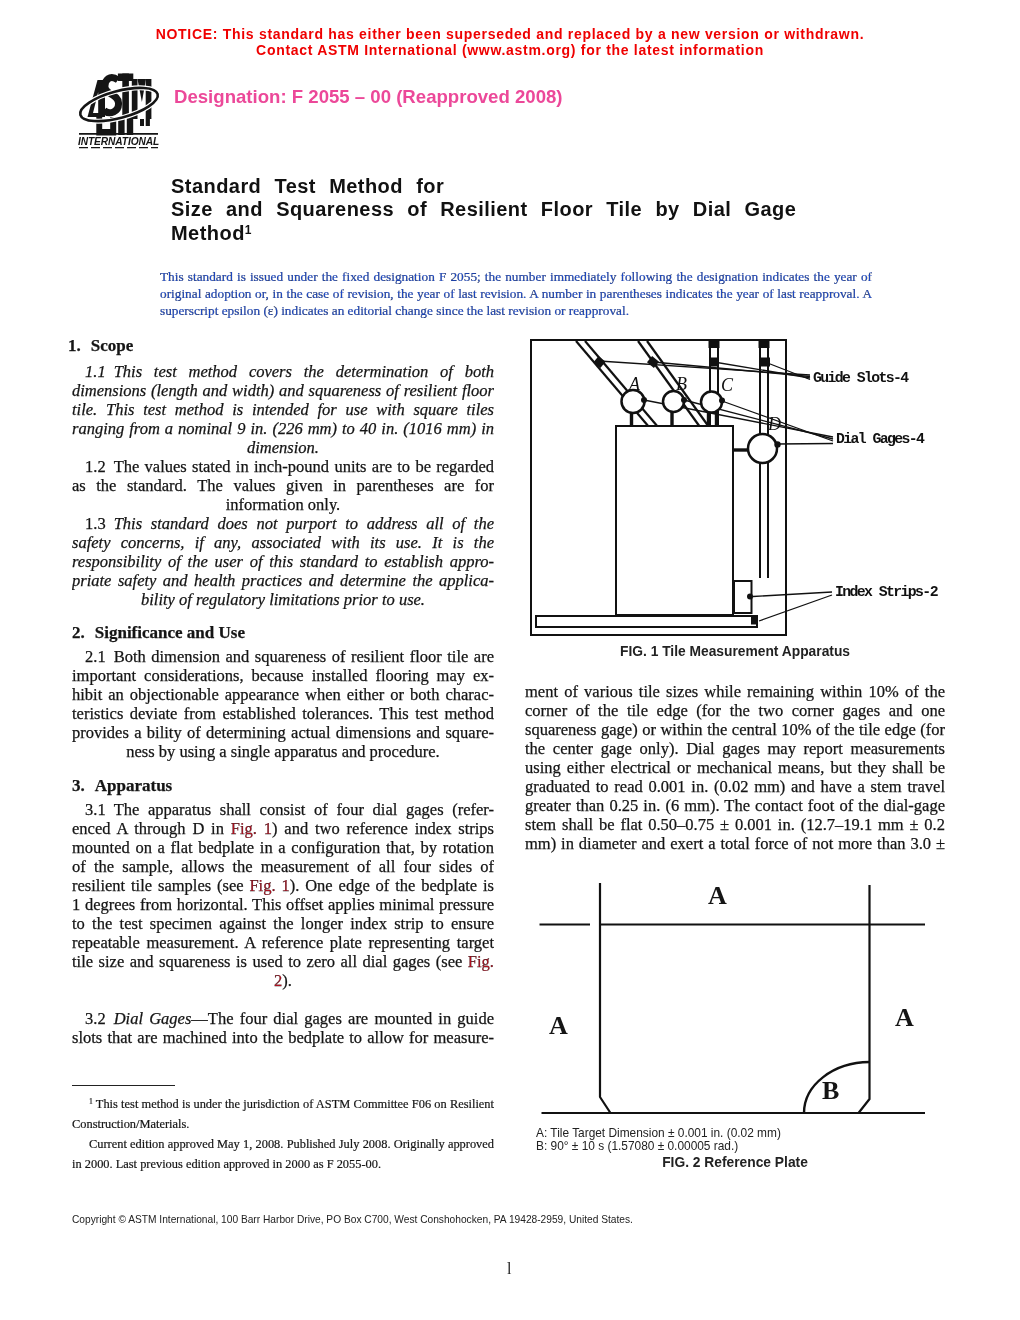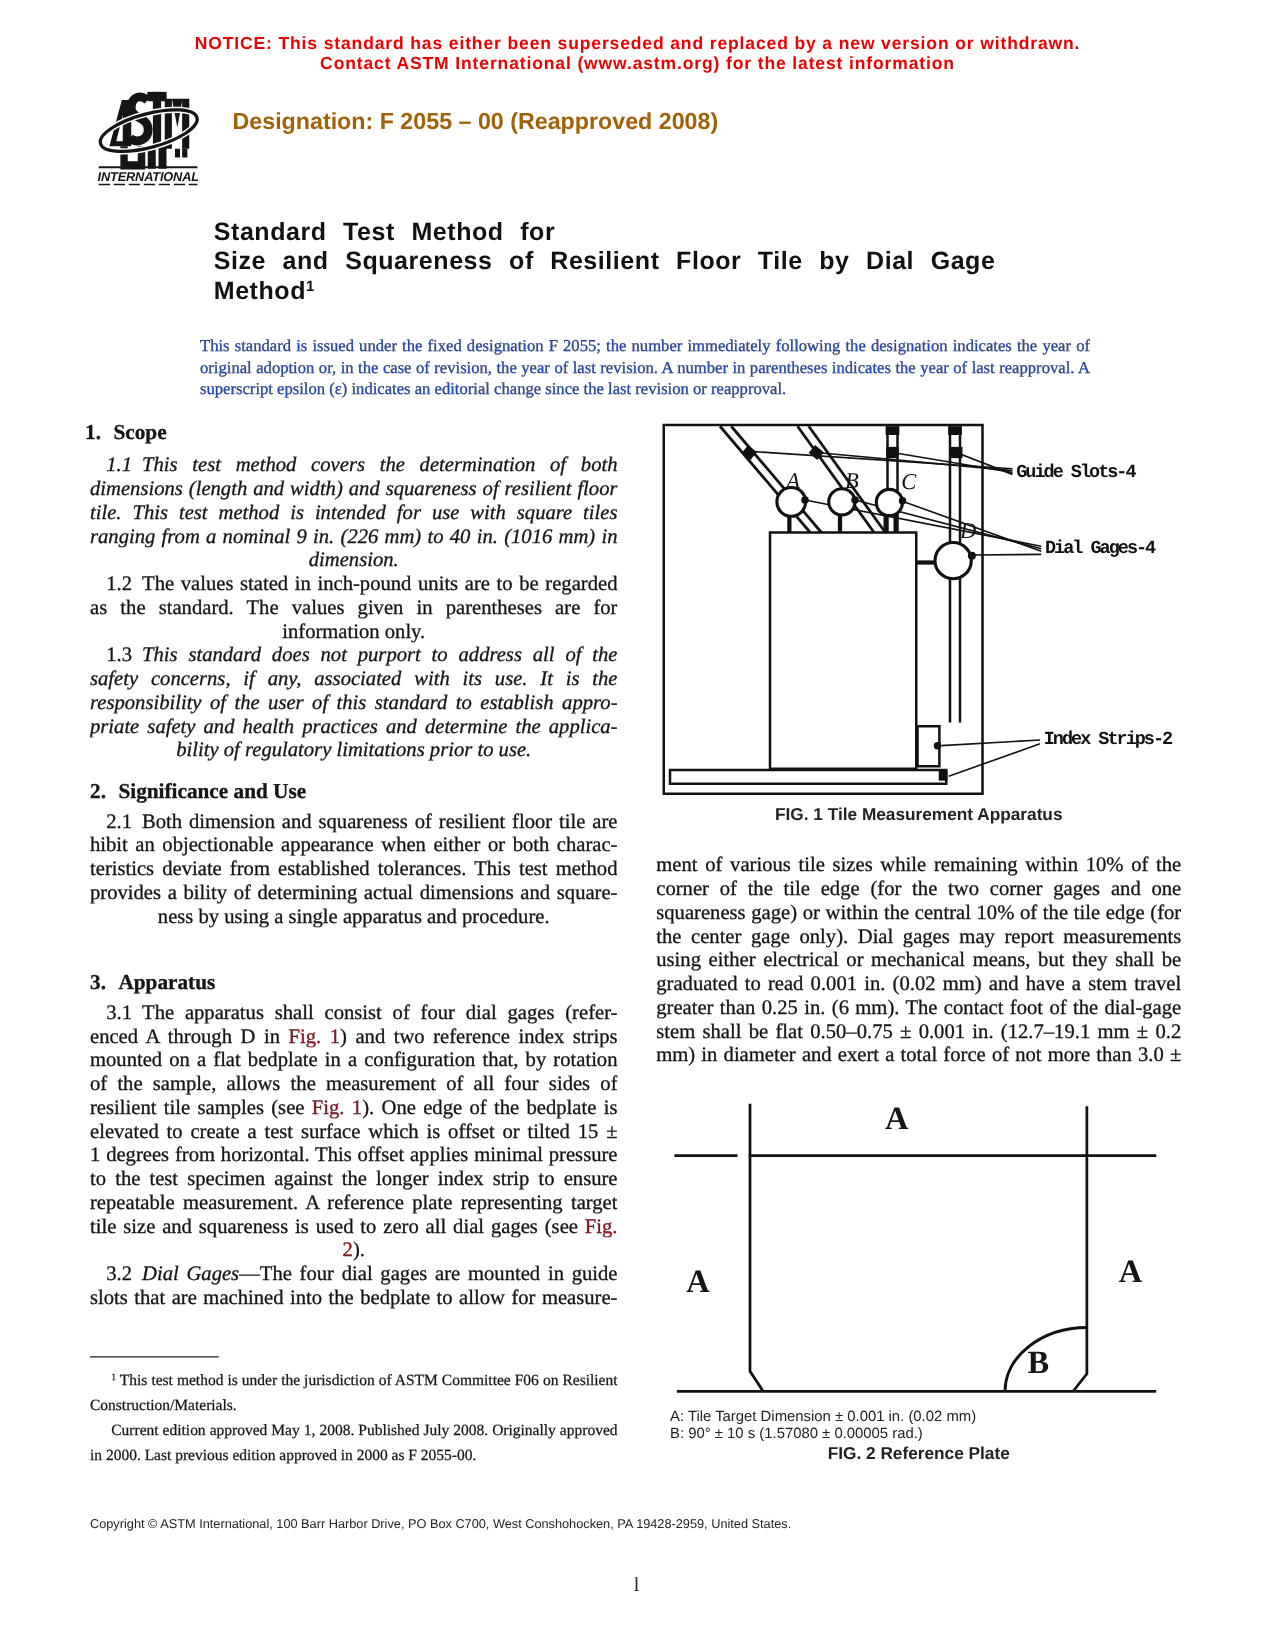--- a/index.html
+++ b/index.html
@@ -46,21 +46,21 @@
   </g>
   <g transform="rotate(-15 45 32.5)">
     <ellipse cx="45" cy="32.5" rx="40" ry="13.5" fill="none" stroke="#ffffff" stroke-width="5"></ellipse>
     <ellipse cx="45" cy="32.5" rx="40" ry="13.5" fill="none" stroke="#151515" stroke-width="2.6"></ellipse>
   </g>
   <line x1="5" y1="61.8" x2="84" y2="61.8" stroke="#151515" stroke-width="1.7"></line>
   <text x="4" y="72.5" font-family="Liberation Sans, sans-serif" font-weight="bold" font-style="italic" font-size="10.2" letter-spacing="-0.1" fill="#151515">INTERNATIONAL</text>
   <line x1="5" y1="75.6" x2="84" y2="75.6" stroke="#151515" stroke-width="1.3" stroke-dasharray="9 3"></line>
 </svg>
 
-<div class="abs sans" style="left:186px;top:86px;font-weight:bold;font-size:18.6px;color:#a16207;text-align:center;">Designation: F 2055 – 00 (Reapproved 2008)</div>
+<div class="abs sans" style="left:174px;top:86px;font-weight:bold;font-size:18.6px;color:#ec4899;text-align:center;">Designation: F 2055 – 00 (Reapproved 2008)</div>
 
 <div class="abs sans" style="left:171px;top:174.5px;font-weight:bold;font-size:20px;line-height:23.6px;word-spacing:7.2px;letter-spacing:0.45px;color:#111;">
 Standard Test Method for<br>
 Size and Squareness of Resilient Floor Tile by Dial Gage<br>
 Method<sup style="font-size:60%;top:-0.5em;">1</sup>
 </div>
 
 <div class="abs serif" style="left:160px;top:268px;width:712px;font-size:13.3px;color:#1d4ed8;-webkit-text-stroke:0.2px #151515;">
 <div class="il">This standard is issued under the fixed designation F&nbsp;2055; the number immediately following the designation indicates the year of</div>
 <div class="il">original adoption or, in the case of revision, the year of last revision. A number in parentheses indicates the year of last reapproval. A</div>
@@ -88,35 +88,35 @@
 <div class="jl">safety concerns, if any, associated with its use. It is the</div>
 <div class="jl">responsibility of the user of this standard to establish appro-</div>
 <div class="jl">priate safety and health practices and determine the applica-</div>
 <div class="ll">bility of regulatory limitations prior to use.</div>
 </div>
 
 <div class="abs col" style="left:72px;top:623px;width:422px;font-weight:bold;font-size:17px;height:19px;line-height:19px;">2.<span style="display:inline-block;width:10px;"></span>Significance and Use</div>
 
 <div class="abs col" style="left:72px;top:647px;width:422px;">
 <div class="jl" style="padding-left:13px;">2.1<span style="display:inline-block;width:8px;"></span>Both dimension and squareness of resilient floor tile are</div>
+<div class="jl">important considerations, because installed flooring may ex-</div>
 <div class="jl">hibit an objectionable appearance when either or both charac-</div>
 <div class="jl">teristics deviate from established tolerances. This test method</div>
 <div class="jl">provides a bility of determining actual dimensions and square-</div>
 <div class="ll">ness by using a single apparatus and procedure.</div>
 </div>
 
 <div class="abs col" style="left:72px;top:776px;width:422px;font-weight:bold;font-size:17px;height:19px;line-height:19px;">3.<span style="display:inline-block;width:10px;"></span>Apparatus</div>
 
 <div class="abs col" style="left:72px;top:800px;width:422px;">
 <div class="jl" style="padding-left:13px;">3.1<span style="display:inline-block;width:8px;"></span>The apparatus shall consist of four dial gages (refer-</div>
 <div class="jl">enced A through D in <span class="fig">Fig. 1</span>) and two reference index strips</div>
 <div class="jl">mounted on a flat bedplate in a configuration that, by rotation</div>
 <div class="jl">of the sample, allows the measurement of all four sides of</div>
 <div class="jl">resilient tile samples (see <span class="fig">Fig. 1</span>). One edge of the bedplate is</div>
-<div class="jl">elevated to create a test surface which is offset or tilted 15 ±</div>
 <div class="jl">1 degrees from horizontal. This offset applies minimal pressure</div>
 <div class="jl">to the test specimen against the longer index strip to ensure</div>
 <div class="jl">repeatable measurement. A reference plate representing target</div>
 <div class="jl">tile size and squareness is used to zero all dial gages (see <span class="fig">Fig.</span></div>
 <div class="ll"><span class="fig">2</span>).</div>
 </div>
 
 <div class="abs col" style="left:72px;top:1009px;width:422px;">
 <div class="jl" style="padding-left:13px;">3.2<span style="display:inline-block;width:8px;"></span><i>Dial Gages</i>—The four dial gages are mounted in guide</div>
 <div class="jl">slots that are machined into the bedplate to allow for measure-</div>

